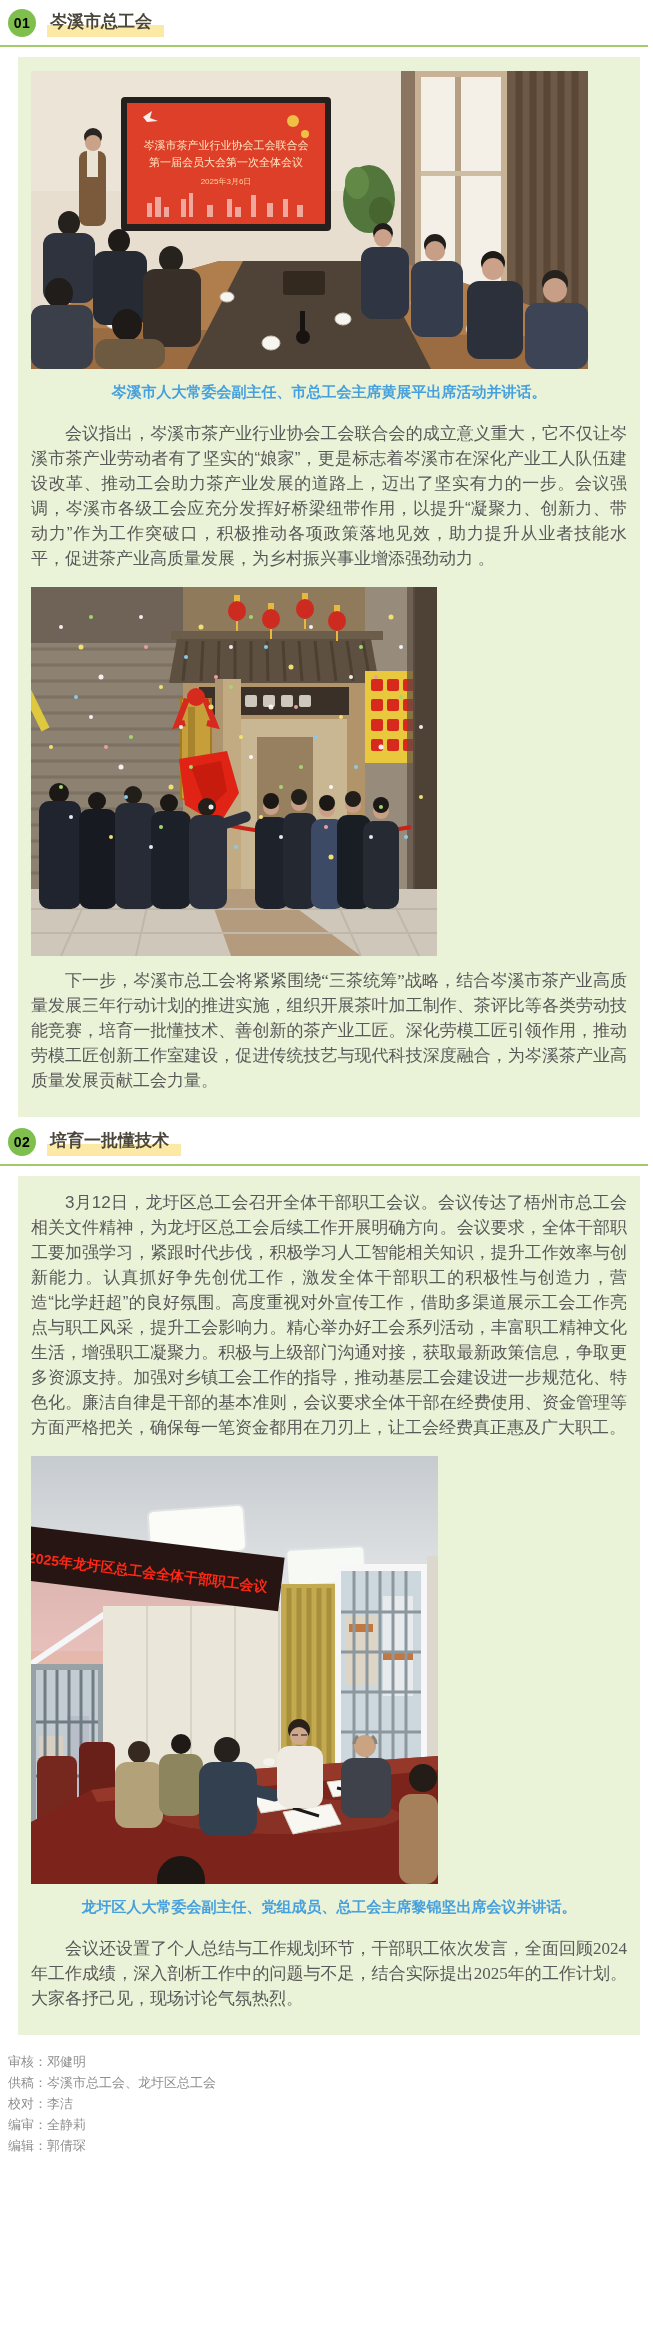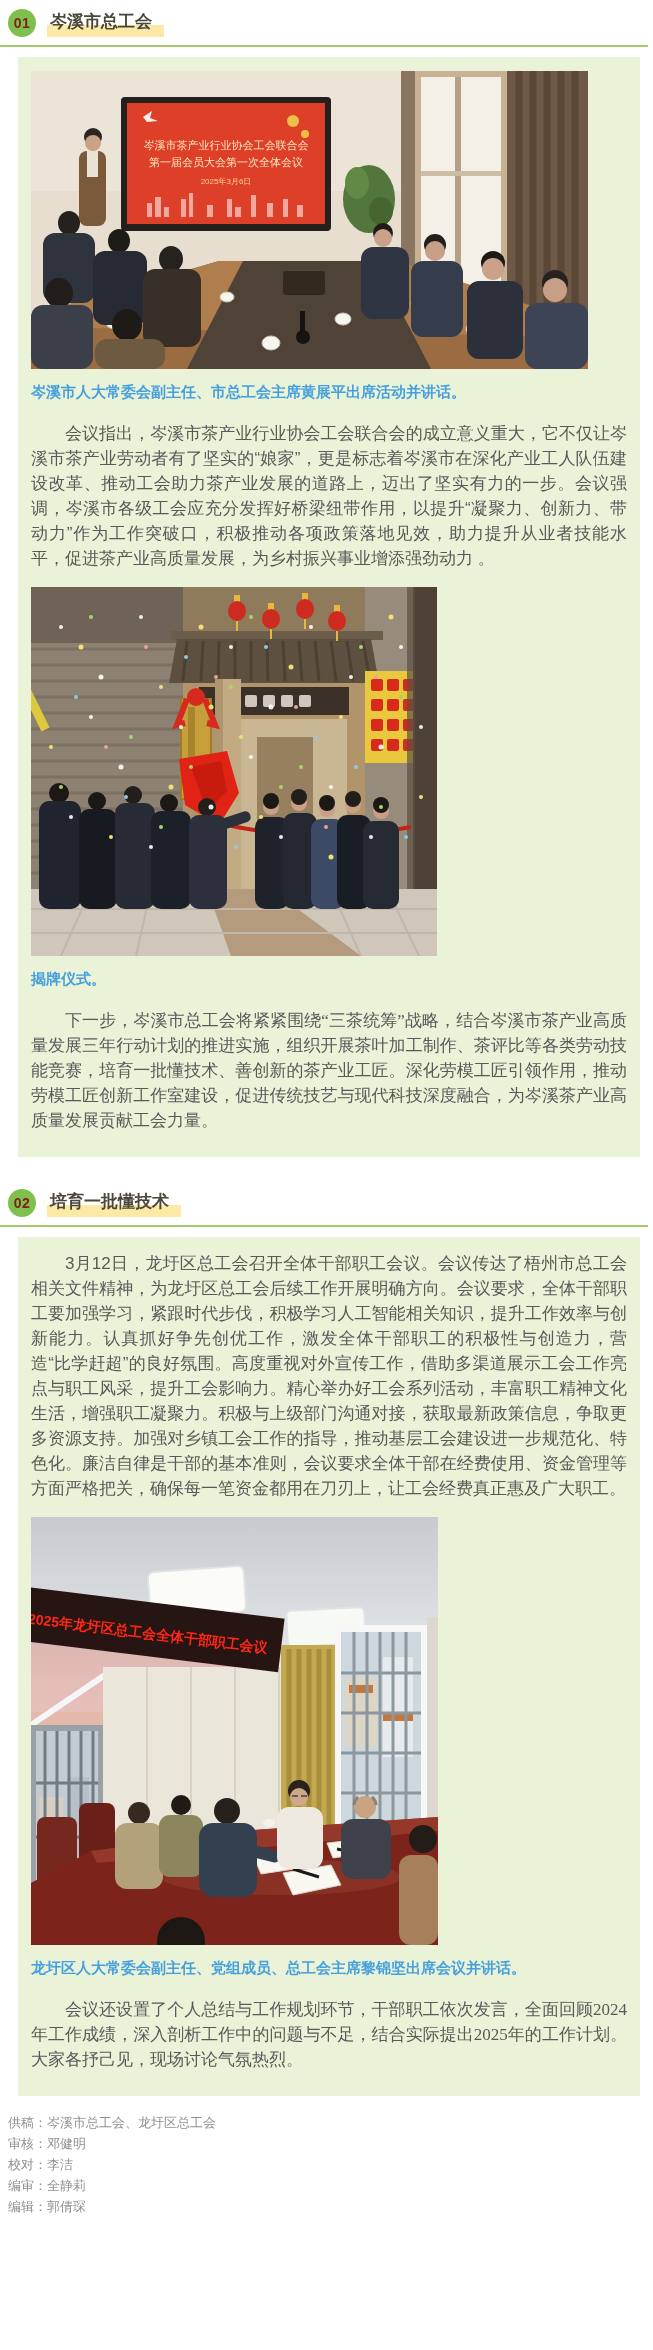--- a/index.html
+++ b/index.html
@@ -4,36 +4,36 @@
 <style>
   :root{
     --accent-green:#7fbf4d; --divider-green:#a3cb6a; --box-bg:#eaf3d8;
     --highlight-yellow:#fce9a6; --caption-blue:#47a0de; --body-text:#595959;
     --title-text:#4a4639; --footer-text:#8f8f8f; --page-bg:#ffffff;
   }
   html,body{margin:0;padding:0;background:var(--page-bg);}
   body{width:653px;font-family:"Liberation Sans","DejaVu Sans",sans-serif;color:var(--body-text);}
   .page{width:653px;box-sizing:border-box;padding-top:8px;}
   .section{margin:0;}
-  .section + .section{margin-top:31px;}
+  .section + .section{margin-top:10px;}
   .section-head{display:flex;align-items:center;gap:11px;padding-left:8px;margin-bottom:8px;}
-  .badge{width:28px;height:28px;border-radius:50%;background:var(--accent-green);color:#7f1d1d;
+  .badge{width:28px;height:28px;border-radius:50%;background:var(--accent-green);color:#000000;
          font-weight:bold;font-size:14px;display:flex;align-items:center;justify-content:center;
          letter-spacing:.5px;flex:0 0 auto;}
   .section-title{font-size:17px;font-weight:bold;color:var(--title-text);
          background-image:linear-gradient(to top, var(--highlight-yellow) 42%, rgba(0,0,0,0) 42%);
          padding:2px 12px 4px 3px;}
   .divider{height:0;border-top:2px solid var(--divider-green);margin:0 5px 0 0;}
   .content-box{background:var(--box-bg);margin:10px 13px 0 18px;padding:14px 13px 24px;}
   .para{font-size:17px;line-height:25px;text-align:justify;text-indent:2em;margin:0 0 16px;color:var(--body-text);}
   .para.last{margin-bottom:0;font-family:Liberation Serif, serif;}
   .photo{margin:0 0 12px;}
   .photo svg{display:block;}
   .caption{font-size:15px;font-weight:bold;line-height:22px;color:var(--caption-blue);
-           margin:0 0 18px;}
+           text-align:center;margin:0 0 18px;}
   .footer{padding:16px 8px 20px;}
   .credit{font-size:13px;line-height:21px;color:var(--footer-text);}
   svg text{font-family:"Liberation Sans","DejaVu Sans",sans-serif;}
 </style>
 </head>
 <body>
 
 <div class="page">
 
   <section class="section">
@@ -317,21 +317,20 @@
               <circle cx="75" cy="160" r="2"></circle>
                 <circle cx="185" cy="90" r="2"></circle>
                 <circle cx="265" cy="120" r="2"></circle>
                 <circle cx="345" cy="90" r="2"></circle>
               <circle cx="115" cy="60" r="2"></circle>
                 <circle cx="295" cy="240" r="2"></circle>
             </g>
           </g>
         </svg>
       </figure>
-      <p class="caption">揭牌仪式。</p>
 
       <p class="para last">下一步，岑溪市总工会将紧紧围绕“三茶统筹”战略，结合岑溪市茶产业高质量发展三年行动计划的推进实施，组织开展茶叶加工制作、茶评比等各类劳动技能竞赛，培育一批懂技术、善创新的茶产业工匠。深化劳模工匠引领作用，推动劳模工匠创新工作室建设，促进传统技艺与现代科技深度融合，为岑溪茶产业高质量发展贡献工会力量。</p>
     </div>
   </section>
 
   <section class="section">
     <div class="section-head">
       <div class="badge">02</div>
       <span class="section-title">培育一批懂技术</span>
     </div>
@@ -419,20 +418,20 @@
           </g>
         </svg>
       </figure>
       <p class="caption">龙圩区人大常委会副主任、党组成员、总工会主席黎锦坚出席会议并讲话。</p>
 
       <p class="para last">会议还设置了个人总结与工作规划环节，干部职工依次发言，全面回顾2024年工作成绩，深入剖析工作中的问题与不足，结合实际提出2025年的工作计划。大家各抒己见，现场讨论气氛热烈。</p>
     </div>
   </section>
 
   <div class="footer">
+    <div class="credit">审核：邓健明</div>
     <div class="credit">供稿：岑溪市总工会、龙圩区总工会</div>
-    <div class="credit">审核：邓健明</div>
     <div class="credit">校对：李洁</div>
     <div class="credit">编审：全静莉</div>
     <div class="credit">编辑：郭倩琛</div>
   </div>
 
 </div>
 
 </body></html>

